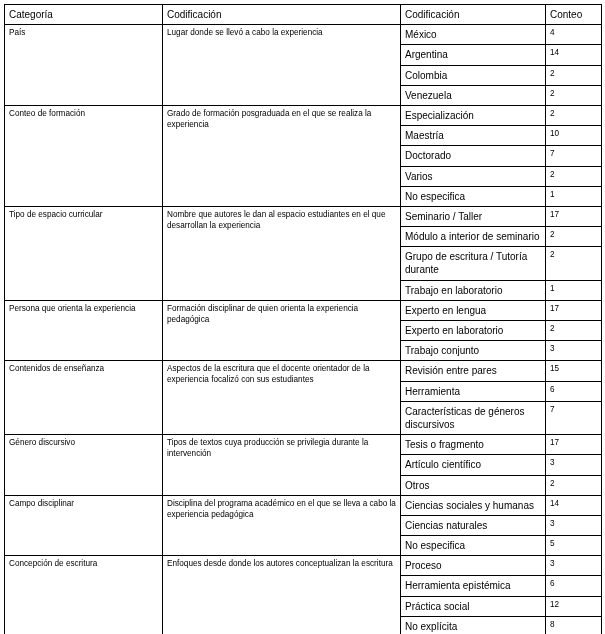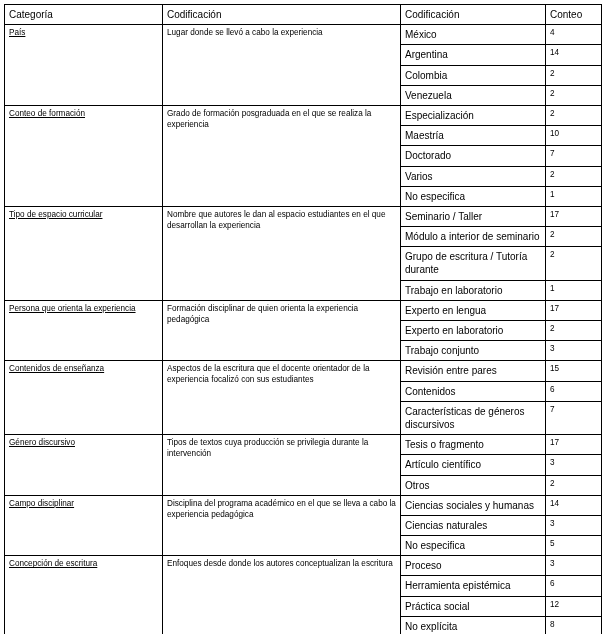--- a/index.html
+++ b/index.html
@@ -42,21 +42,20 @@
     font-weight: normal;
     font-size: 10px;
     padding-top: 4px;
     padding-bottom: 4px;
   }
   td.cat, td.desc {
     padding-top: 4px;
   }
   td.cat {
     font-size: 8.2px;
-    text-decoration: underline;
   }
   td.desc {
     font-size: 8.2px;
     margin-top: 40px;
   }
   td.cod {
     font-size: 10px;
   }
   td.count {
     font-size: 8.2px;
@@ -155,21 +154,21 @@
           <td class="cod">Trabajo conjunto</td>
           <td class="count">3</td>
         </tr>
         <tr>
           <td class="cat" rowspan="3">Contenidos de enseñanza</td>
           <td class="desc" rowspan="3">Aspectos de la escritura que el docente orientador de la experiencia focalizó con sus estudiantes</td>
           <td class="cod">Revisión entre pares</td>
           <td class="count">15</td>
         </tr>
         <tr>
-          <td class="cod">Contenidos</td>
+          <td class="cod">Herramienta</td>
           <td class="count">6</td>
         </tr>
         <tr>
           <td class="cod">Características de géneros discursivos</td>
           <td class="count">7</td>
         </tr>
         <tr>
           <td class="cat" rowspan="3">Género discursivo</td>
           <td class="desc" rowspan="3">Tipos de textos cuya producción se privilegia durante la intervención</td>
           <td class="cod">Tesis o fragmento</td>

